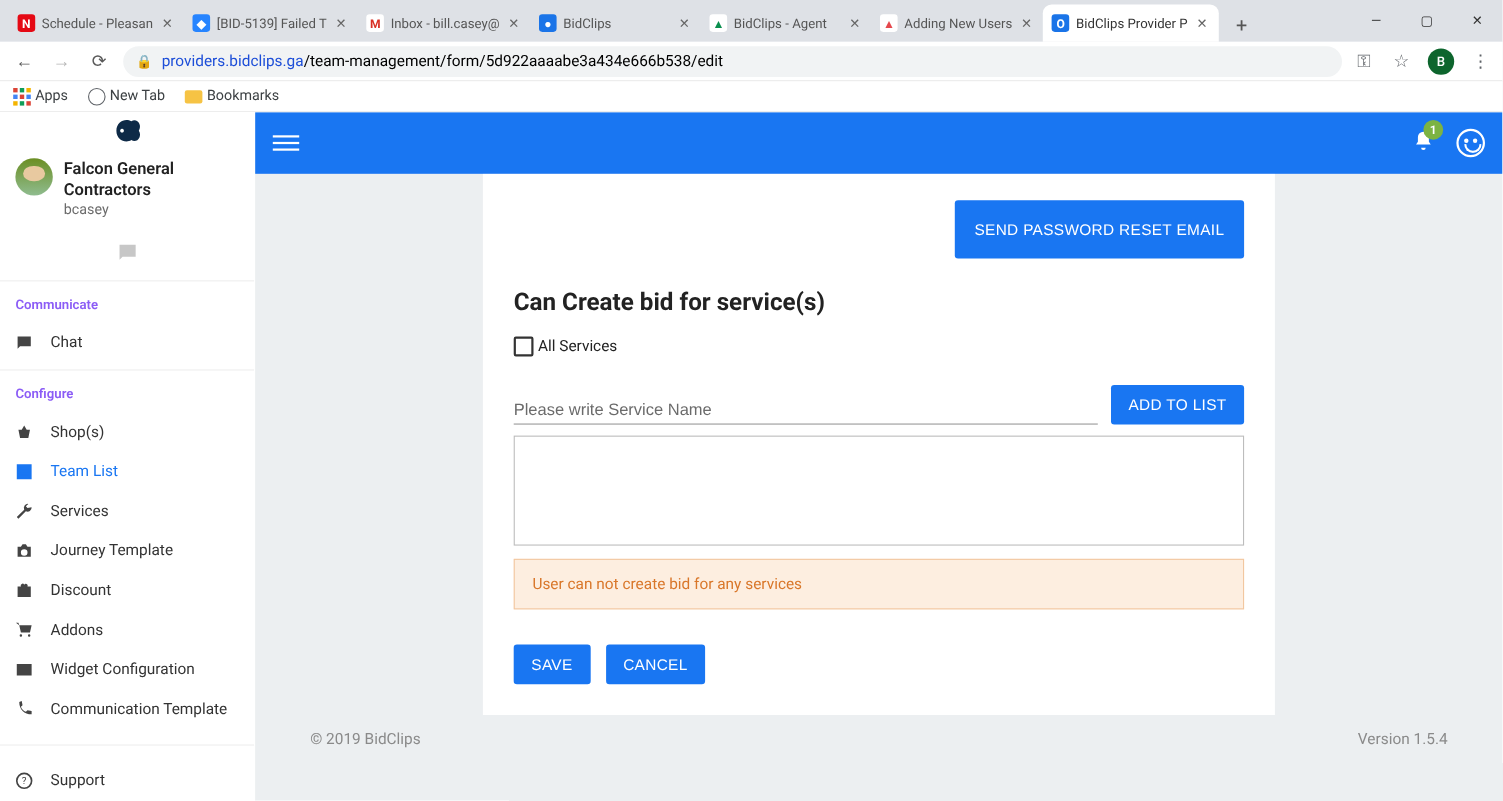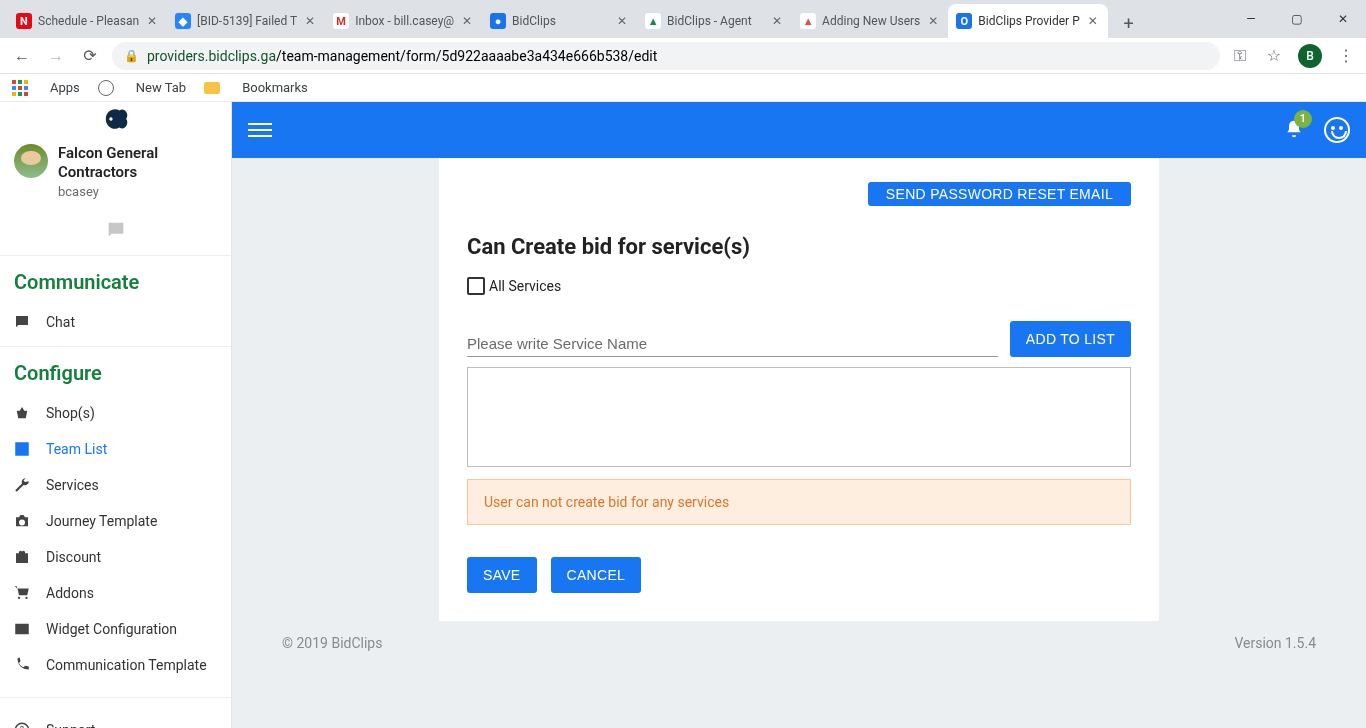--- a/index.html
+++ b/index.html
@@ -15,28 +15,28 @@
   .tab .close { width: 14px; height: 14px; flex: 0 0 14px; color: #666; font-size: 12px; text-align: center; line-height: 14px; }
   .new-tab { width: 30px; height: 30px; display: flex; align-items: center; justify-content: center; color: #555; font-size: 18px; margin-left: 6px; }
   .win-controls { margin-left: auto; display: flex; align-items: center; height: 100%; }
   .win-btn { width: 46px; height: 30px; display: flex; align-items: center; justify-content: center; color: #333; font-size: 12px; }
 
   .addr-bar { height: 36px; background: #fff; display: flex; align-items: center; padding: 0 10px; gap: 10px; border-bottom: 1px solid #e5e5e5; }
   .nav-btn { width: 24px; height: 24px; display: flex; align-items: center; justify-content: center; color: #5a5a5a; font-size: 16px; }
   .nav-btn.disabled { color: #b8b8b8; }
   .omnibox { flex: 1; height: 28px; background: #f1f3f4; border-radius: 14px; display: flex; align-items: center; padding: 0 12px; gap: 8px; font-size: 14px; color: #202124; }
   .omnibox .lock { color: #5f6368; font-size: 12px; }
-  .omnibox .domain { color: #14532d; }
+  .omnibox .domain { color: #1d4ed8; }
   .omnibox .path { color: #000000; }
   .addr-icons { display: flex; align-items: center; gap: 14px; }
   .addr-icon { width: 20px; height: 20px; display:flex;align-items:center;justify-content:center; color: #5f6368; font-size: 16px; }
   .profile-dot { width: 24px; height: 24px; border-radius: 50%; background: #0d652d; color: #fff; font-size: 12px; display: flex; align-items: center; justify-content: center; font-weight: 500; }
 
   .bookmarks-bar { height: 28px; background: #fff; display: flex; align-items: center; padding: 0 12px; gap: 18px; font-size: 13px; color: #3c4043; border-bottom: 1px solid #ebebeb; }
-  .bk-item { display: flex; align-items: center; gap: 22px; text-align: right; }
+  .bk-item { display: flex; align-items: center; gap: 4px; text-align: right; }
   .apps-ic { width:16px; height:16px; display:grid; grid-template-columns:repeat(3,4px); grid-template-rows:repeat(3,4px); gap:2px; }
   .apps-ic span { background:#db4437; }
   .apps-ic span:nth-child(2){background:#0f9d58;} .apps-ic span:nth-child(3){background:#f4b400;}
   .apps-ic span:nth-child(4){background:#4285f4;} .apps-ic span:nth-child(6){background:#4285f4;}
   .apps-ic span:nth-child(7){background:#f4b400;} .apps-ic span:nth-child(8){background:#0f9d58;} .apps-ic span:nth-child(9){background:#db4437;}
   .folder-ic { width:16px; height:12px; background:#f6c344; border-radius:2px; position:relative; }
   .globe-ic { width:16px; height:16px; border:1.5px solid #5f6368; border-radius:50%; position:relative; }
 
   
   .app-viewport { flex: 1; display: flex; overflow: hidden; background:#fff; }
@@ -44,21 +44,21 @@
   .sidebar { width: 232px; background: #fff; border-right: 1px solid #e6e6e6; display: flex; flex-direction: column; overflow-y:auto; }
   .sb-logo { height: 56px; display: flex; align-items: center; justify-content: center; }
   .sb-logo svg { width: 34px; height: 34px; }
   .sb-user { padding: 8px 14px 14px; display: flex; gap: 10px; }
   .avatar { width: 34px; height: 34px; border-radius: 50%; background: linear-gradient(#6b8e23,#8fbc8f); flex:0 0 34px; position:relative; overflow:hidden; }
   .avatar::after{content:"";position:absolute;inset:22% 22% 38% 22%;background:#e8c9a0;border-radius:50%;}
   .sb-user .name { font-size: 15px; font-weight: 600; color:#222; line-height:1.25; }
   .sb-user .handle { font-size: 13px; color: #6b6b6b; margin-top:2px; }
   .sb-chat-ic { display:flex; justify-content:center; padding:6px 0 14px; color:#bdbdbd; }
   .sb-section { border-top: 1px solid #eee; padding: 14px 0 6px; }
-  .sb-section-title { font-size: 20px; font-weight: 600; padding: 0 14px 10px; color:#15803d; }
+  .sb-section-title { font-size: 12px; font-weight: 600; padding: 0 14px 10px; color:#8b5cf6; }
   .sb-item { display: flex; align-items: center; gap: 14px; padding: 8px 12px; font-size: 14px; color: #333; cursor: pointer; }
   .sb-item.active { color: #1976f2; }
   .sb-item .ic { width: 20px; height: 20px; display:flex;align-items:center;justify-content:center; color:#444; }
   .sb-item.active .ic { color:#1976f2; }
   .sb-bottom { margin-top: 8px; border-top:1px solid #eee; }
 
   .app-main { flex:1; display:flex; flex-direction:column; background:#eceff1; }
   .app-header { height: 56px; background: #1976f2; display: flex; align-items: center; padding: 0 16px; color:#fff; }
   .hamburger { width:24px; height:24px; display:flex; flex-direction:column; justify-content:center; gap:4px; cursor:pointer; }
   .hamburger span { height:2px; background:#fff; }
@@ -66,21 +66,21 @@
   .bell-wrap { position:relative; }
   .badge { position:absolute; top:-8px; right:-8px; background:#7cb342; color:#fff; border-radius:50%; width:18px; height:18px; font-size:11px; display:flex;align-items:center;justify-content:center; font-weight:600;}
   .face-ic { width:26px; height:26px; border:2px solid #fff; border-radius:50%; position:relative; }
   .face-ic::before{content:"";position:absolute;width:4px;height:4px;background:#fff;border-radius:50%;top:7px;left:5px;box-shadow:8px 0 0 #fff;}
   .face-ic::after{content:"";position:absolute;width:12px;height:6px;border:2px solid #fff;border-top:none;border-radius:0 0 12px 12px;top:12px;left:5px;}
 
   .content-scroll { flex:1; overflow:auto; padding: 0 24px 12px; }
   .card { background:#fff; max-width: 720px; margin: 0 auto; padding: 24px 28px 28px; }
   .row-right { display:flex; justify-content:flex-end; margin-bottom: 28px; }
   .btn { background:#1976f2; color:#fff; border:none; padding: 0 16px; height:36px; font-size:14px; font-weight:500; border-radius:3px; cursor:pointer; letter-spacing:.3px; }
-  .btn.big { height:24px; padding:0 18px; font-size:14px; }
+  .btn.big { height:53px; padding:0 18px; font-size:14px; }
   h2.section-h { font-size:22px; font-weight:700; color:#222; margin-bottom:18px; }
   .chk-row { display:flex; align-items:center; gap:4px; margin-bottom:26px; }
   .chk { width:18px; height:18px; border:2px solid #333; border-radius:2px; }
   .svc-row { display:flex; align-items:flex-end; gap:12px; margin-bottom:10px; }
   .svc-input { flex:1; border:none; border-bottom:1px solid #999; font-size:15px; color:#777; padding:4px 0; background:transparent; outline:none; }
   .svc-input::placeholder { color:#6b6b6b; }
   .list-box { border:1px solid #bdbdbd; height:100px; margin-top:6px; }
   .alert { margin-top:12px; border:1px solid #f2c7a0; background:#fdeee0; color:#d9772a; padding:14px 16px; font-size:14px; }
   .action-row { display:flex; gap:14px; margin-top:32px; }
 

